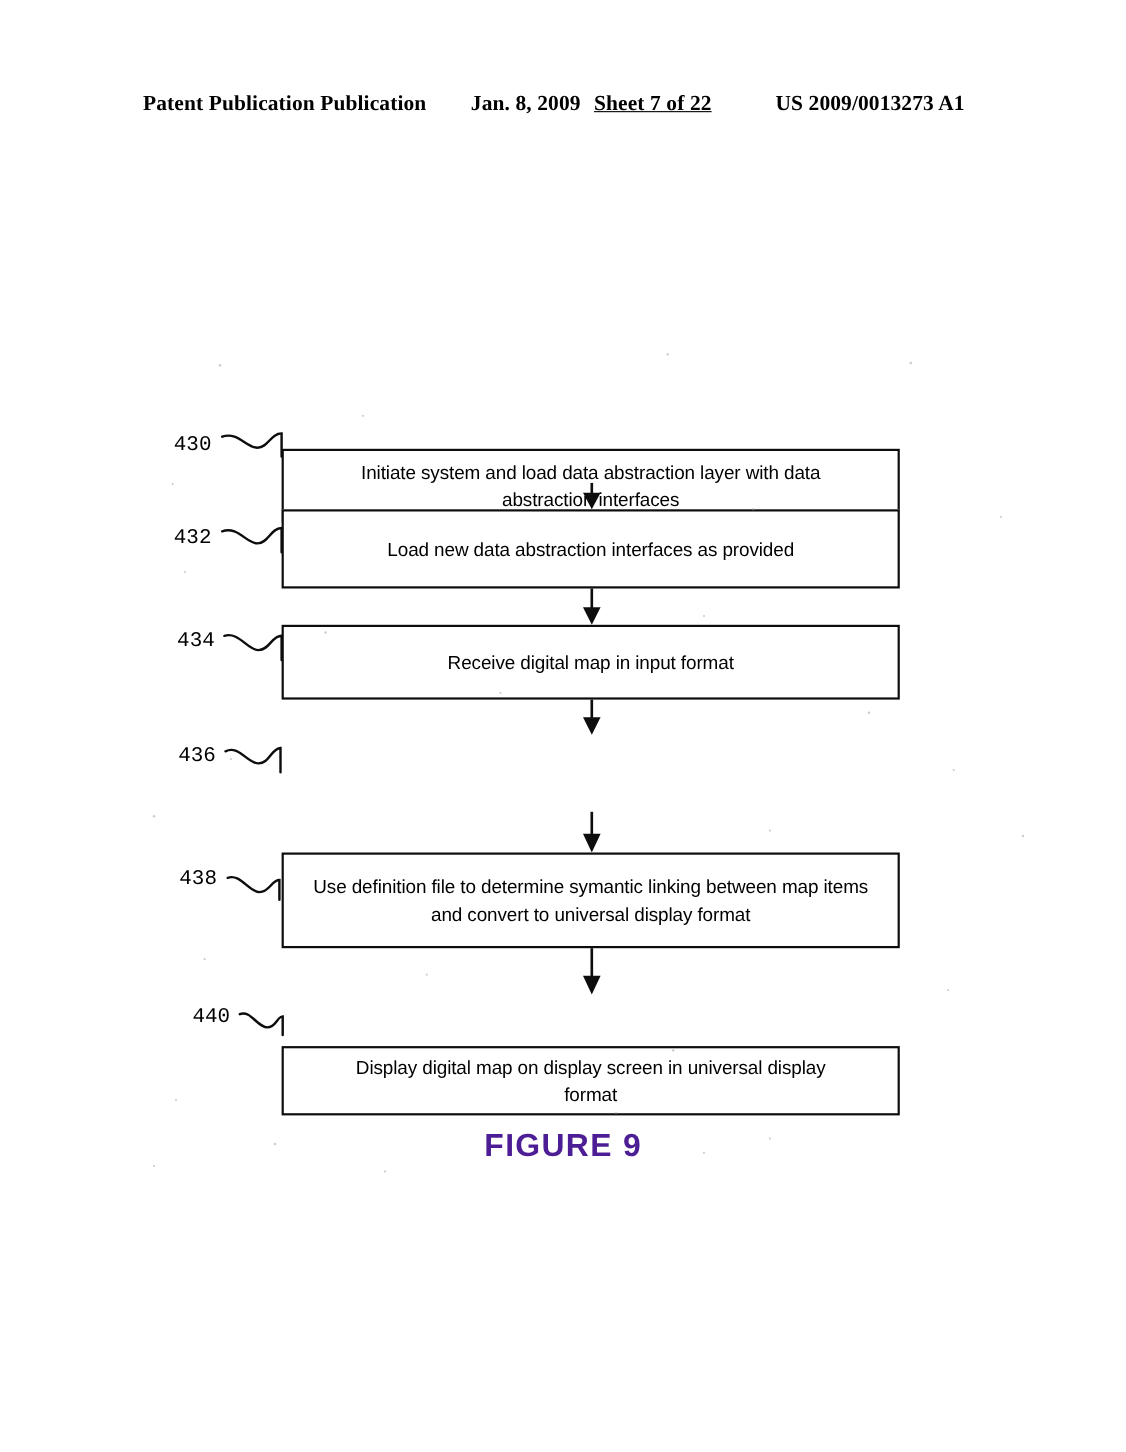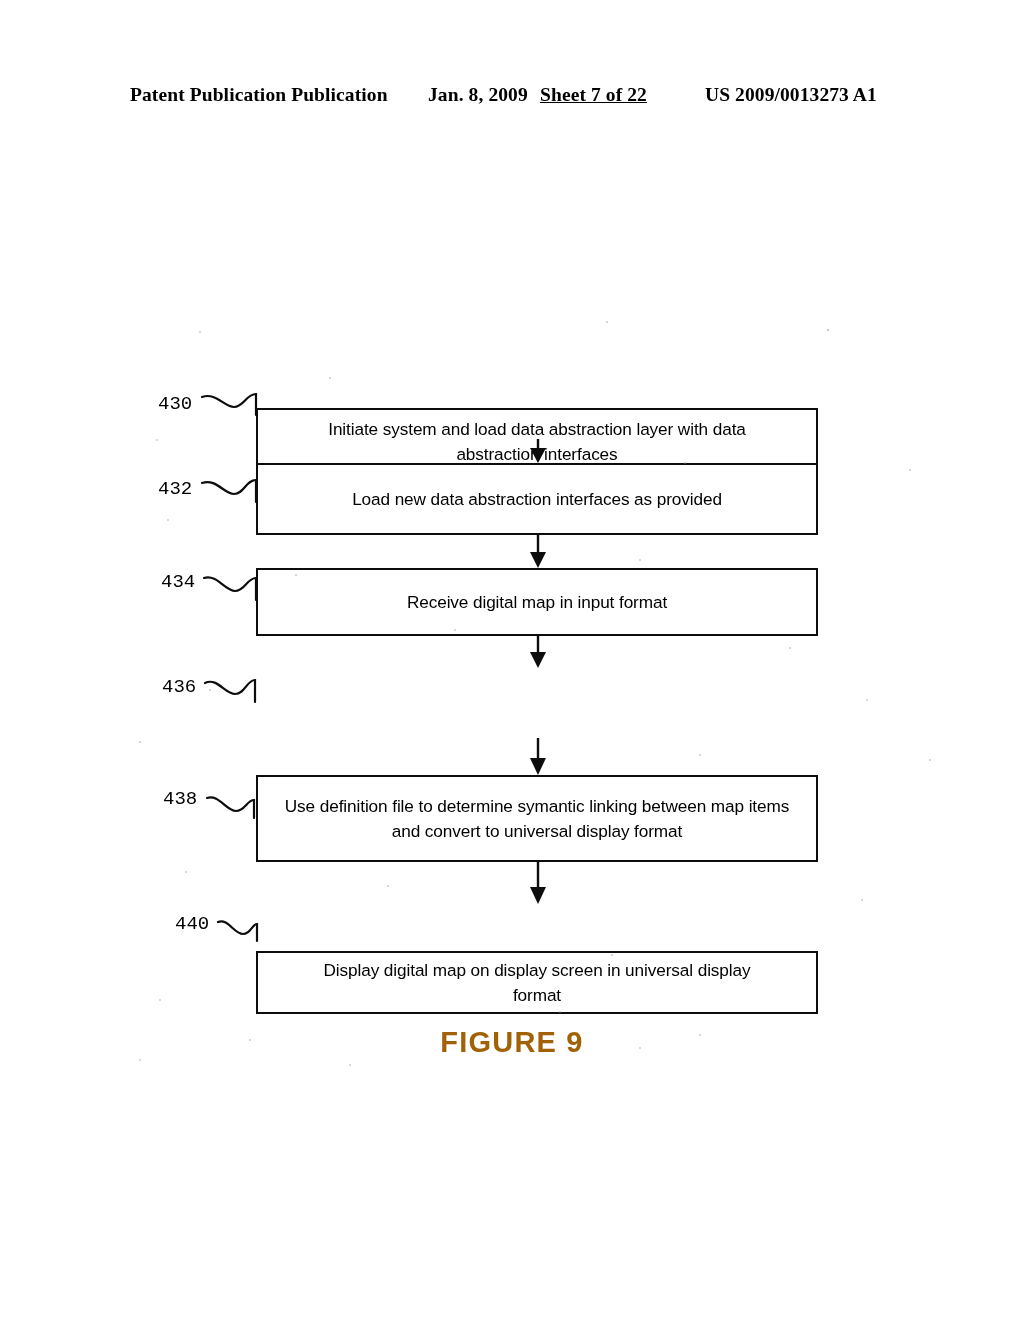--- a/index.html
+++ b/index.html
@@ -81,21 +81,21 @@
   .fig-caption {
     position: absolute;
     left: 0;
     top: 1026px;
     width: 1024px;
     text-align: center;
     font-family: "Liberation Sans", sans-serif;
     font-size: 29px;
     font-weight: bold;
     letter-spacing: 1.2px;
-    color: #a16207;
+    color: #4c1d95;
   }
 
   
   .speckle {
     position: absolute;
     left: 0; top: 0;
     width: 1024px; height: 1320px;
     pointer-events: none;
     opacity: 0.5;
   }

